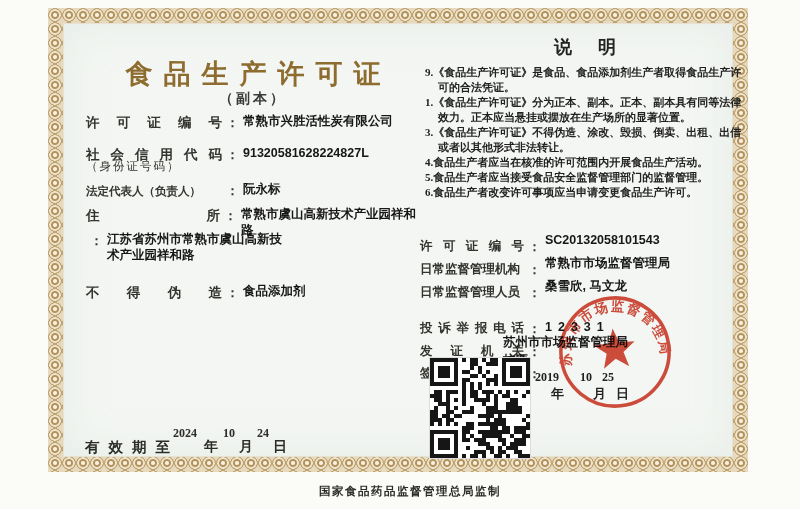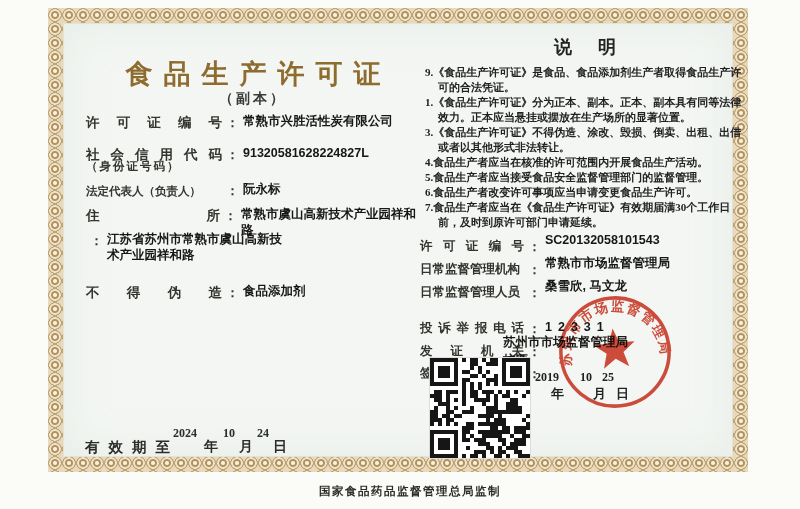--- a/index.html
+++ b/index.html
@@ -25,21 +25,21 @@
   .lbl { font-family:"Liberation Serif","DejaVu Serif",serif; font-weight:600;
     color:#34342f; font-size:13.5px; display:inline-block;
     text-align:justify; text-align-last:justify; }
   .lbl.w-left { width:136px; }
   .lbl.tight { font-size:11.5px; text-align:center; text-align-last:left; letter-spacing:0; padding-top:2px; }
   .lbl.w-right { width:104px; font-size:12.5px; }
   .colon { font-weight:700; color:#34342f; margin:0 4px 0 4px; font-size:13px; }
   .val { font-weight:bold; color:#171715; font-size:12.5px; line-height:1.25; }
   .val.up { transform:translateY(-5px); }
   .note { position:absolute; font-family:"Liberation Serif","DejaVu Serif",serif;
-    font-weight:700; color:#34342f; font-size:11.5px; letter-spacing:2px; }
+    font-weight:400; color:#34342f; font-size:11.5px; letter-spacing:2px; }
 
   .expl-title { position:absolute; left:377px; top:27px; width:320px; text-align:center;
     font-family:"Liberation Serif","DejaVu Serif",serif; font-weight:bold;
     font-size:18px; letter-spacing:26px; text-indent:26px; color:#222; }
   .expl-list { position:absolute; left:377px; top:57px; width:322px; list-style:none;
     font-family:"Liberation Serif","DejaVu Serif",serif; color:#222;
     font-size:11px; line-height:1.36; font-weight:600; }
   .expl-list li { text-indent:-13px; padding-left:13px; }
 
   .abs-val { position:absolute; font-weight:bold; color:#171715; font-size:12.5px; }
@@ -113,21 +113,20 @@
     </div>
 
     <div class="expl-title">说明</div>
     <ol class="expl-list">
       <li>9.《食品生产许可证》是食品、食品添加剂生产者取得食品生产许可的合法凭证。</li>
       <li>1.《食品生产许可证》分为正本、副本。正本、副本具有同等法律效力。正本应当悬挂或摆放在生产场所的显著位置。</li>
       <li>3.《食品生产许可证》不得伪造、涂改、毁损、倒卖、出租、出借或者以其他形式非法转让。</li>
       <li>4.食品生产者应当在核准的许可范围内开展食品生产活动。</li>
       <li>5.食品生产者应当接受食品安全监督管理部门的监督管理。</li>
       <li>6.食品生产者改变许可事项应当申请变更食品生产许可。</li>
-      <li>7.食品生产者应当在《食品生产许可证》有效期届满30个工作日前，及时到原许可部门申请延续。</li>
     </ol>
 
     <div class="row" style="left:372px; top:230px; width:330px;">
       <span class="lbl w-right">许可证编号</span>
         <span class="colon">：</span>
       <span class="val up">SC20132058101543</span>
     </div>
     <div class="row" style="left:372px; top:253px; width:330px;">
       <span class="lbl w-right" style="text-align:left;text-align-last:left;">日常监督管理机构</span>
         <span class="colon">：</span>

